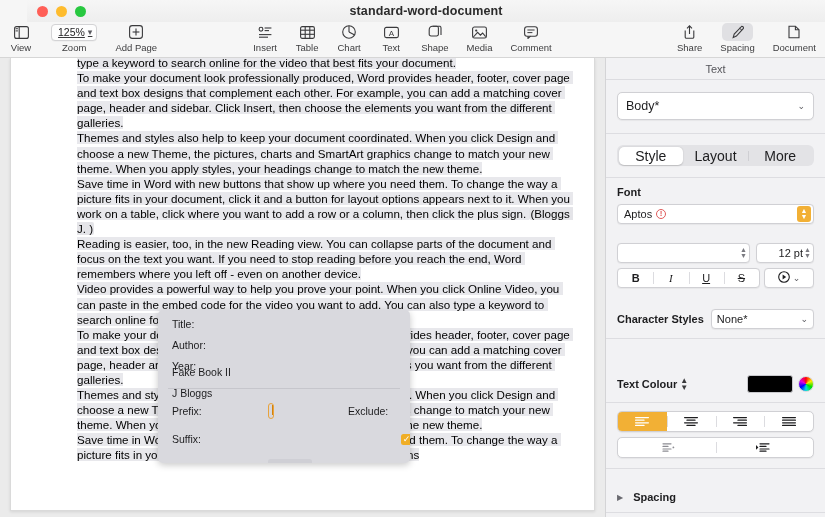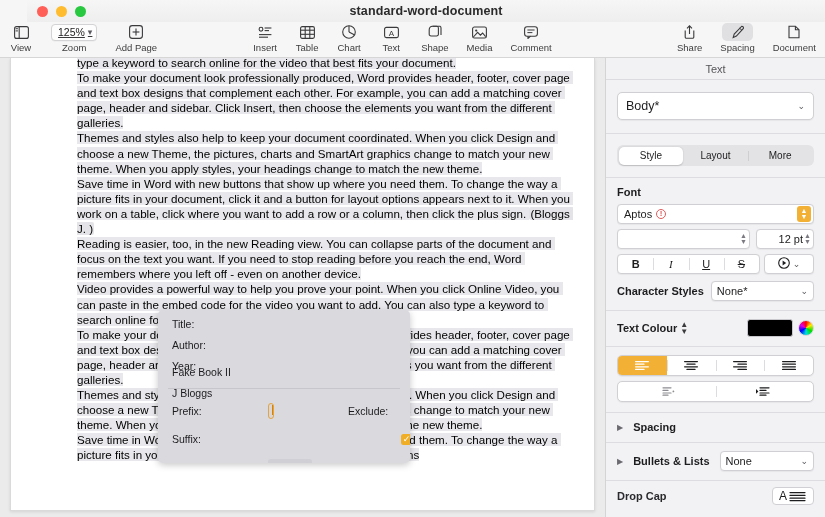--- a/index.html
+++ b/index.html
@@ -162,21 +162,21 @@
     box-shadow: 0 0.5px 1px rgba(0,0,0,0.05);
   }
   .chev { color: #5a5a60; font-size: 9px; }
 
   .segment {
     display: flex; background: #e3e3e6; border-radius: 6px;
     padding: 1.5px; height: 21px; align-items: stretch;
   }
   .segment > div {
     flex: 1 1 0; display: flex; align-items: center; justify-content: center;
-    font-size: 10px; color: #1d1d1f; border-radius: 5px;
+    font-size: 14px; color: #1d1d1f; border-radius: 5px;
     position: relative;
   }
   .segment > div.active {
     background: #fff; box-shadow: 0 0.5px 1.5px rgba(0,0,0,0.18);
   }
   .segment > div:not(.active) + div:not(.active)::before {
     content: ""; position: absolute; left: 0; top: 4px; bottom: 4px;
     width: 1px; background: #cfcfd3;
   }
 
@@ -221,21 +221,21 @@
     content: ""; position: absolute; left: 0; top: 3px; bottom: 3px;
     width: 1px; background: #dcdce0;
   }
   .popbtn {
     width: 50px; background: #fff; border: 1px solid #d0d0d4;
     border-radius: 4px; height: 20px; display: flex;
     align-items: center; justify-content: center; gap: 3px;
     box-shadow: 0 0.5px 1px rgba(0,0,0,0.05);
   }
 
-  .row { display: flex; align-items: center; }
+  .row { display: flex; align-items: center; margin-top: 14px; }
   .smallcombo {
     background: #fff; border: 1px solid #d0d0d4; border-radius: 4px;
     height: 20px; display: flex; align-items: center; padding: 0 5px;
     justify-content: space-between; font-size: 11px;
     box-shadow: 0 0.5px 1px rgba(0,0,0,0.05);
   }
   .swatch {
     width: 46px; height: 18px; background: #000;
     border-radius: 3px; border: 1px solid #c9c9cd;
   }

